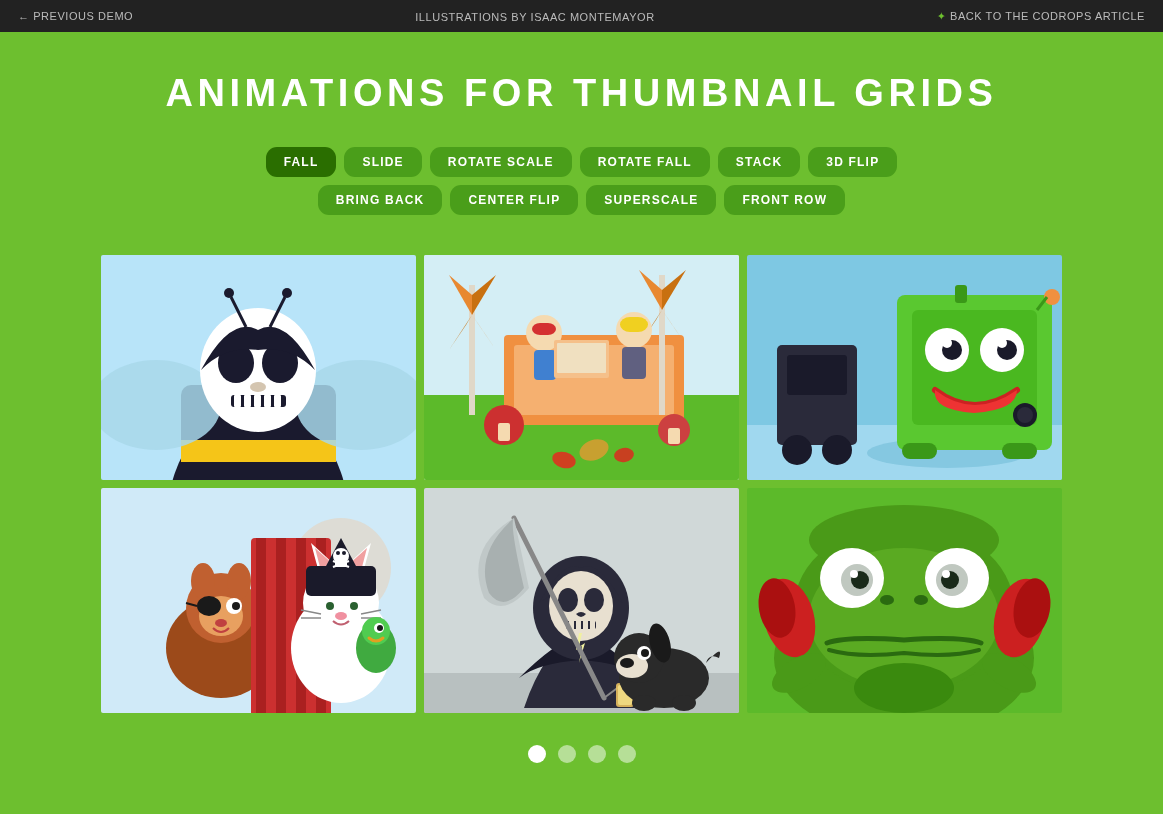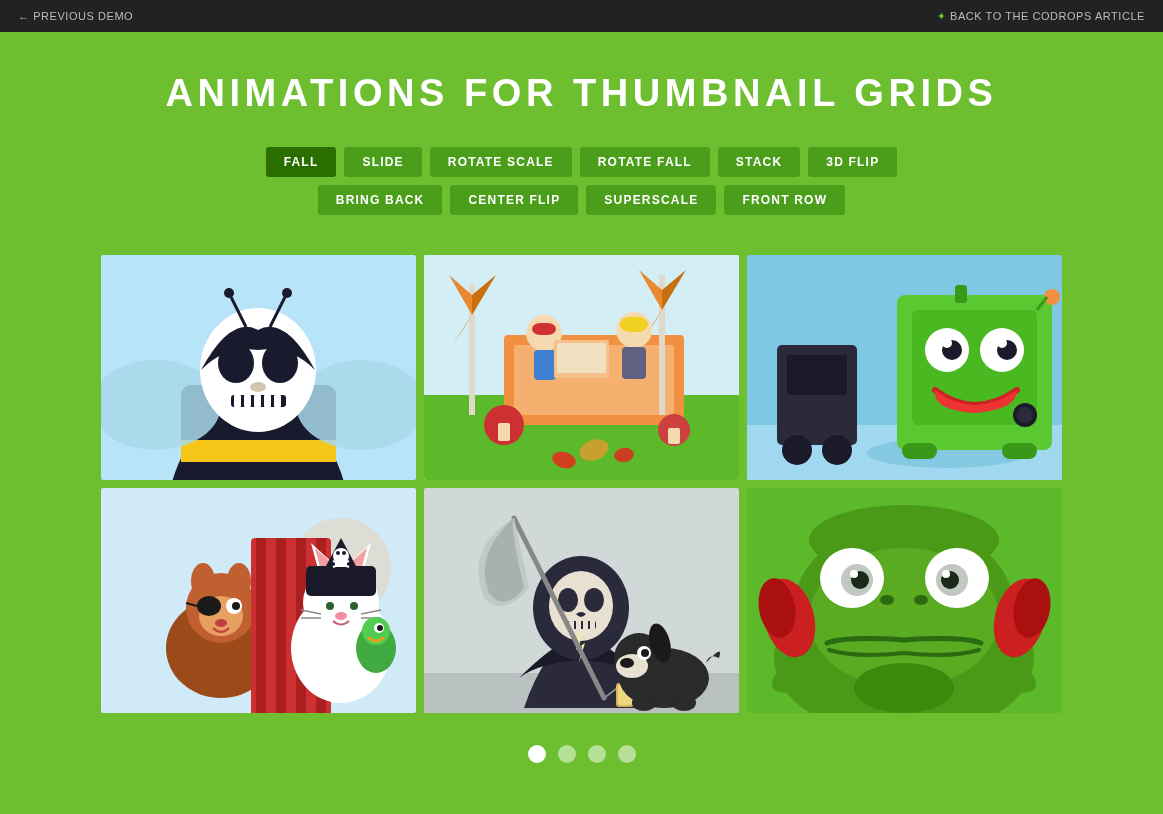--- a/index.html
+++ b/index.html
@@ -66,21 +66,21 @@
     .anim-btn {
       background-color: #4a9e1a;
       color: #fff;
       border: none;
       padding: 8px 18px;
       font-size: 12px;
       font-weight: 700;
       letter-spacing: 0.1em;
       text-transform: uppercase;
       cursor: pointer;
-      border-radius: 3px;
+      border-radius: 11px;
     }
     .anim-btn.active {
       background-color: #2a6e00;
     }
 
     
     .thumbnail-grid {
       display: grid;
       grid-template-columns: repeat(3, 315px);
       grid-template-rows: repeat(2, 225px);
@@ -122,20 +122,23 @@
       background-color: #fff;
     }
   </style>
 </head>
 <body>
 
 <div class="top-bar">
   <div class="top-bar-left">
     <span class="arrow-left">PREVIOUS DEMO</span>
   </div>
+  <div class="top-bar-center">
+    <span>ILLUSTRATIONS BY ISAAC MONTEMAYOR</span>
+  </div>
   <div class="top-bar-right">
     <span class="arrow-right">BACK TO THE CODROPS ARTICLE</span>
   </div>
 </div>
 
 <div class="main-content">
 
   <h1 class="page-title">ANIMATIONS FOR THUMBNAIL GRIDS</h1>
 
   <div class="btn-group" id="btn-row1">

